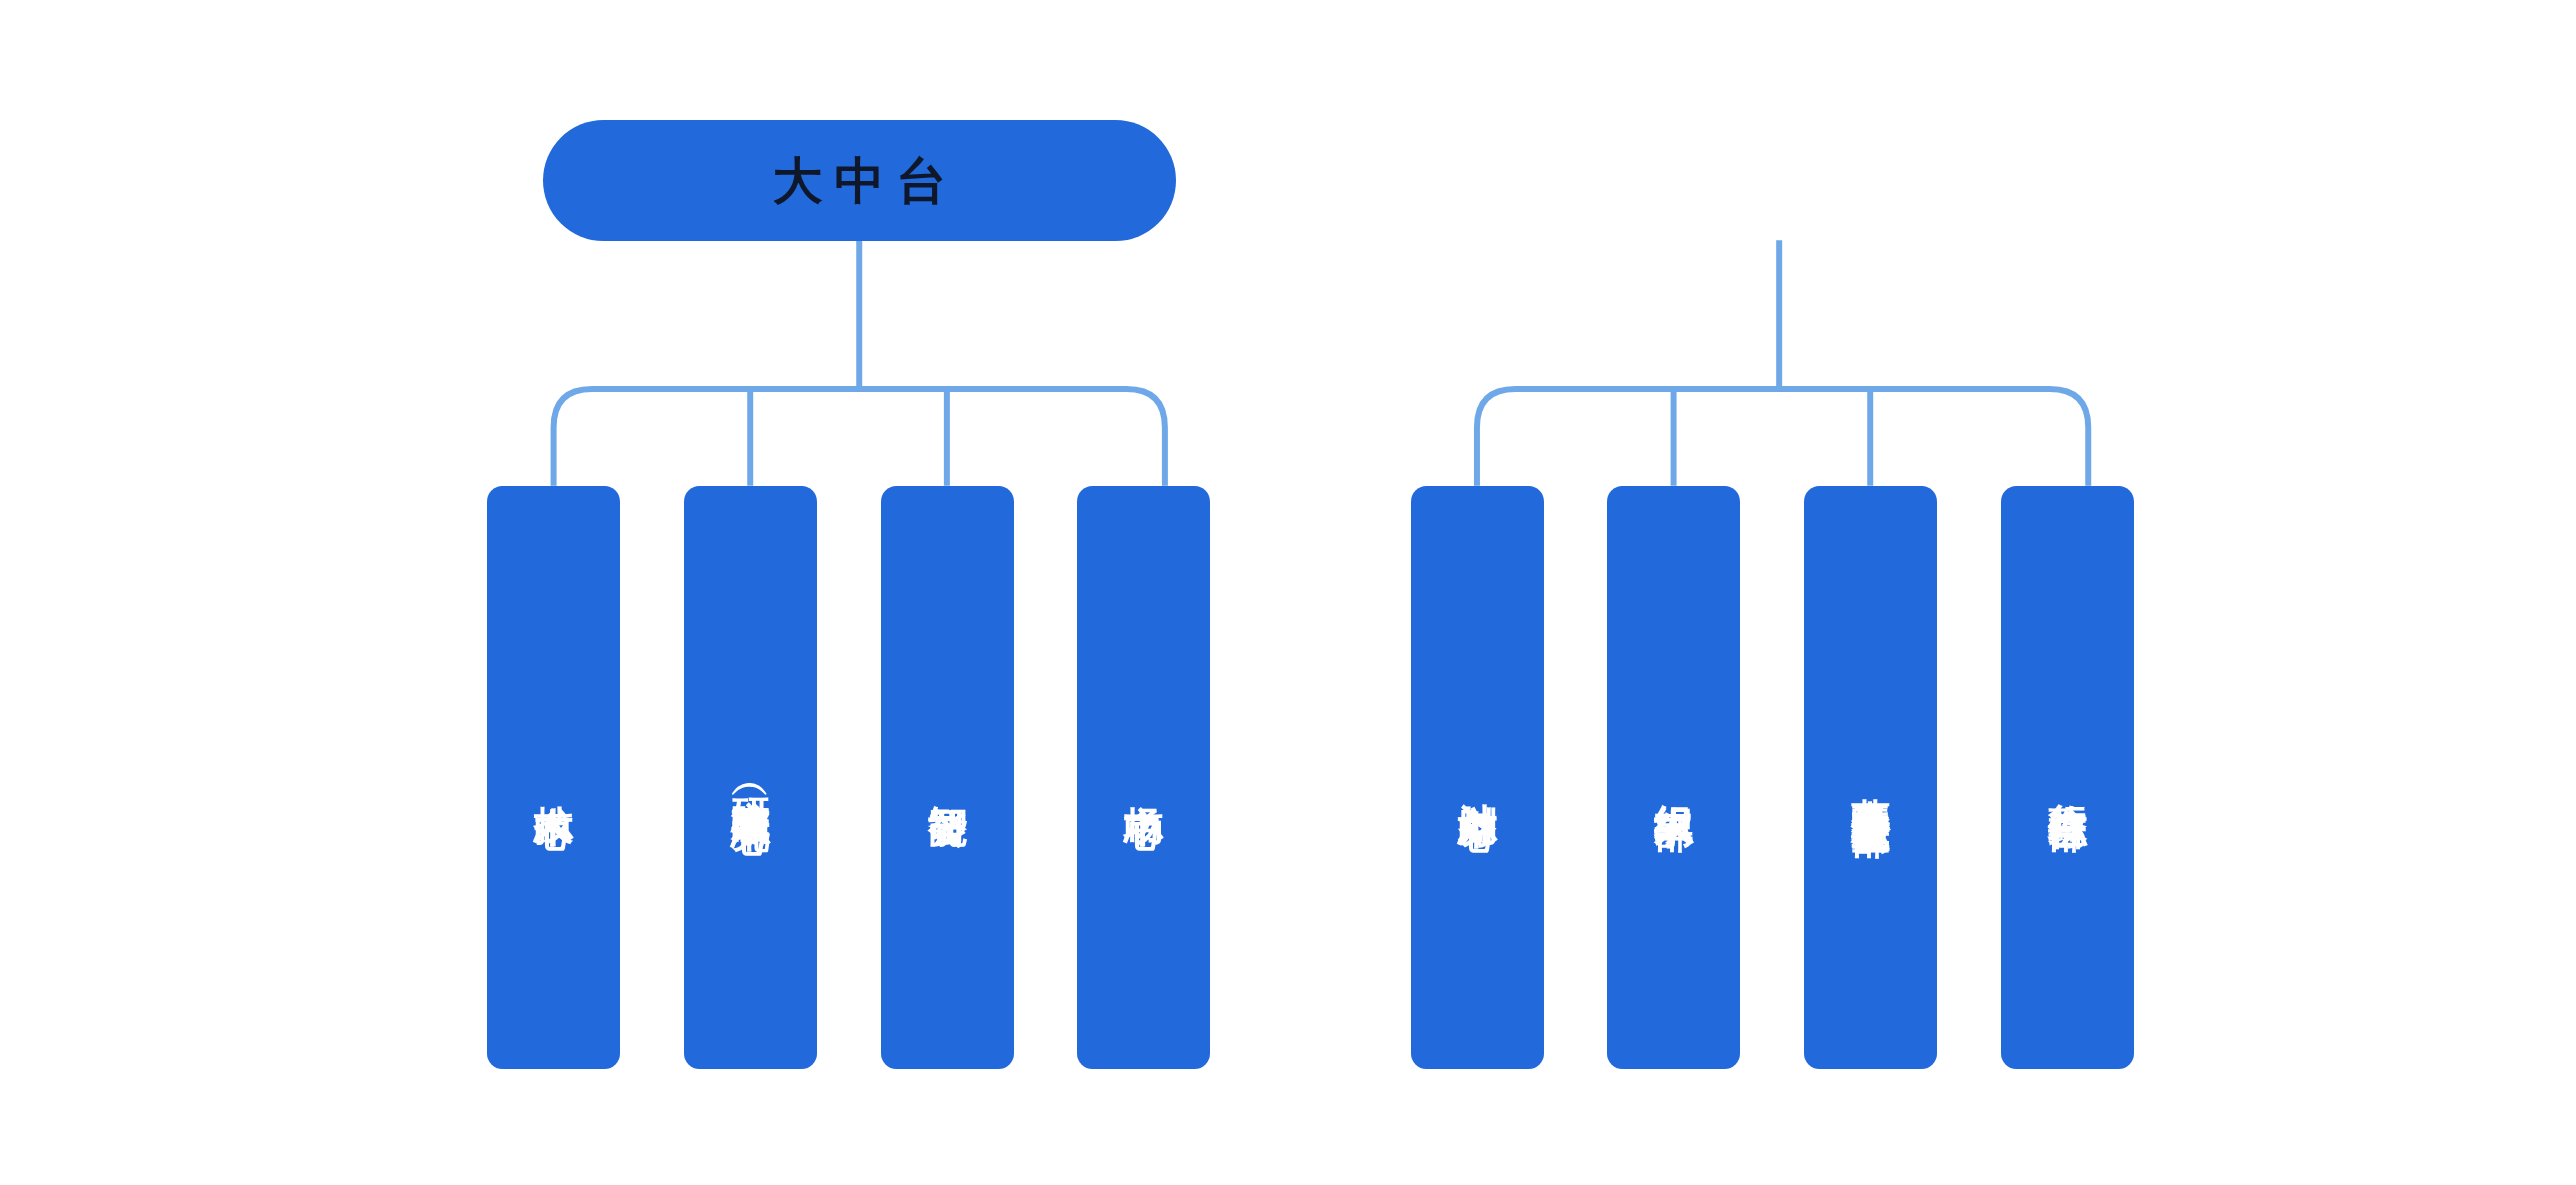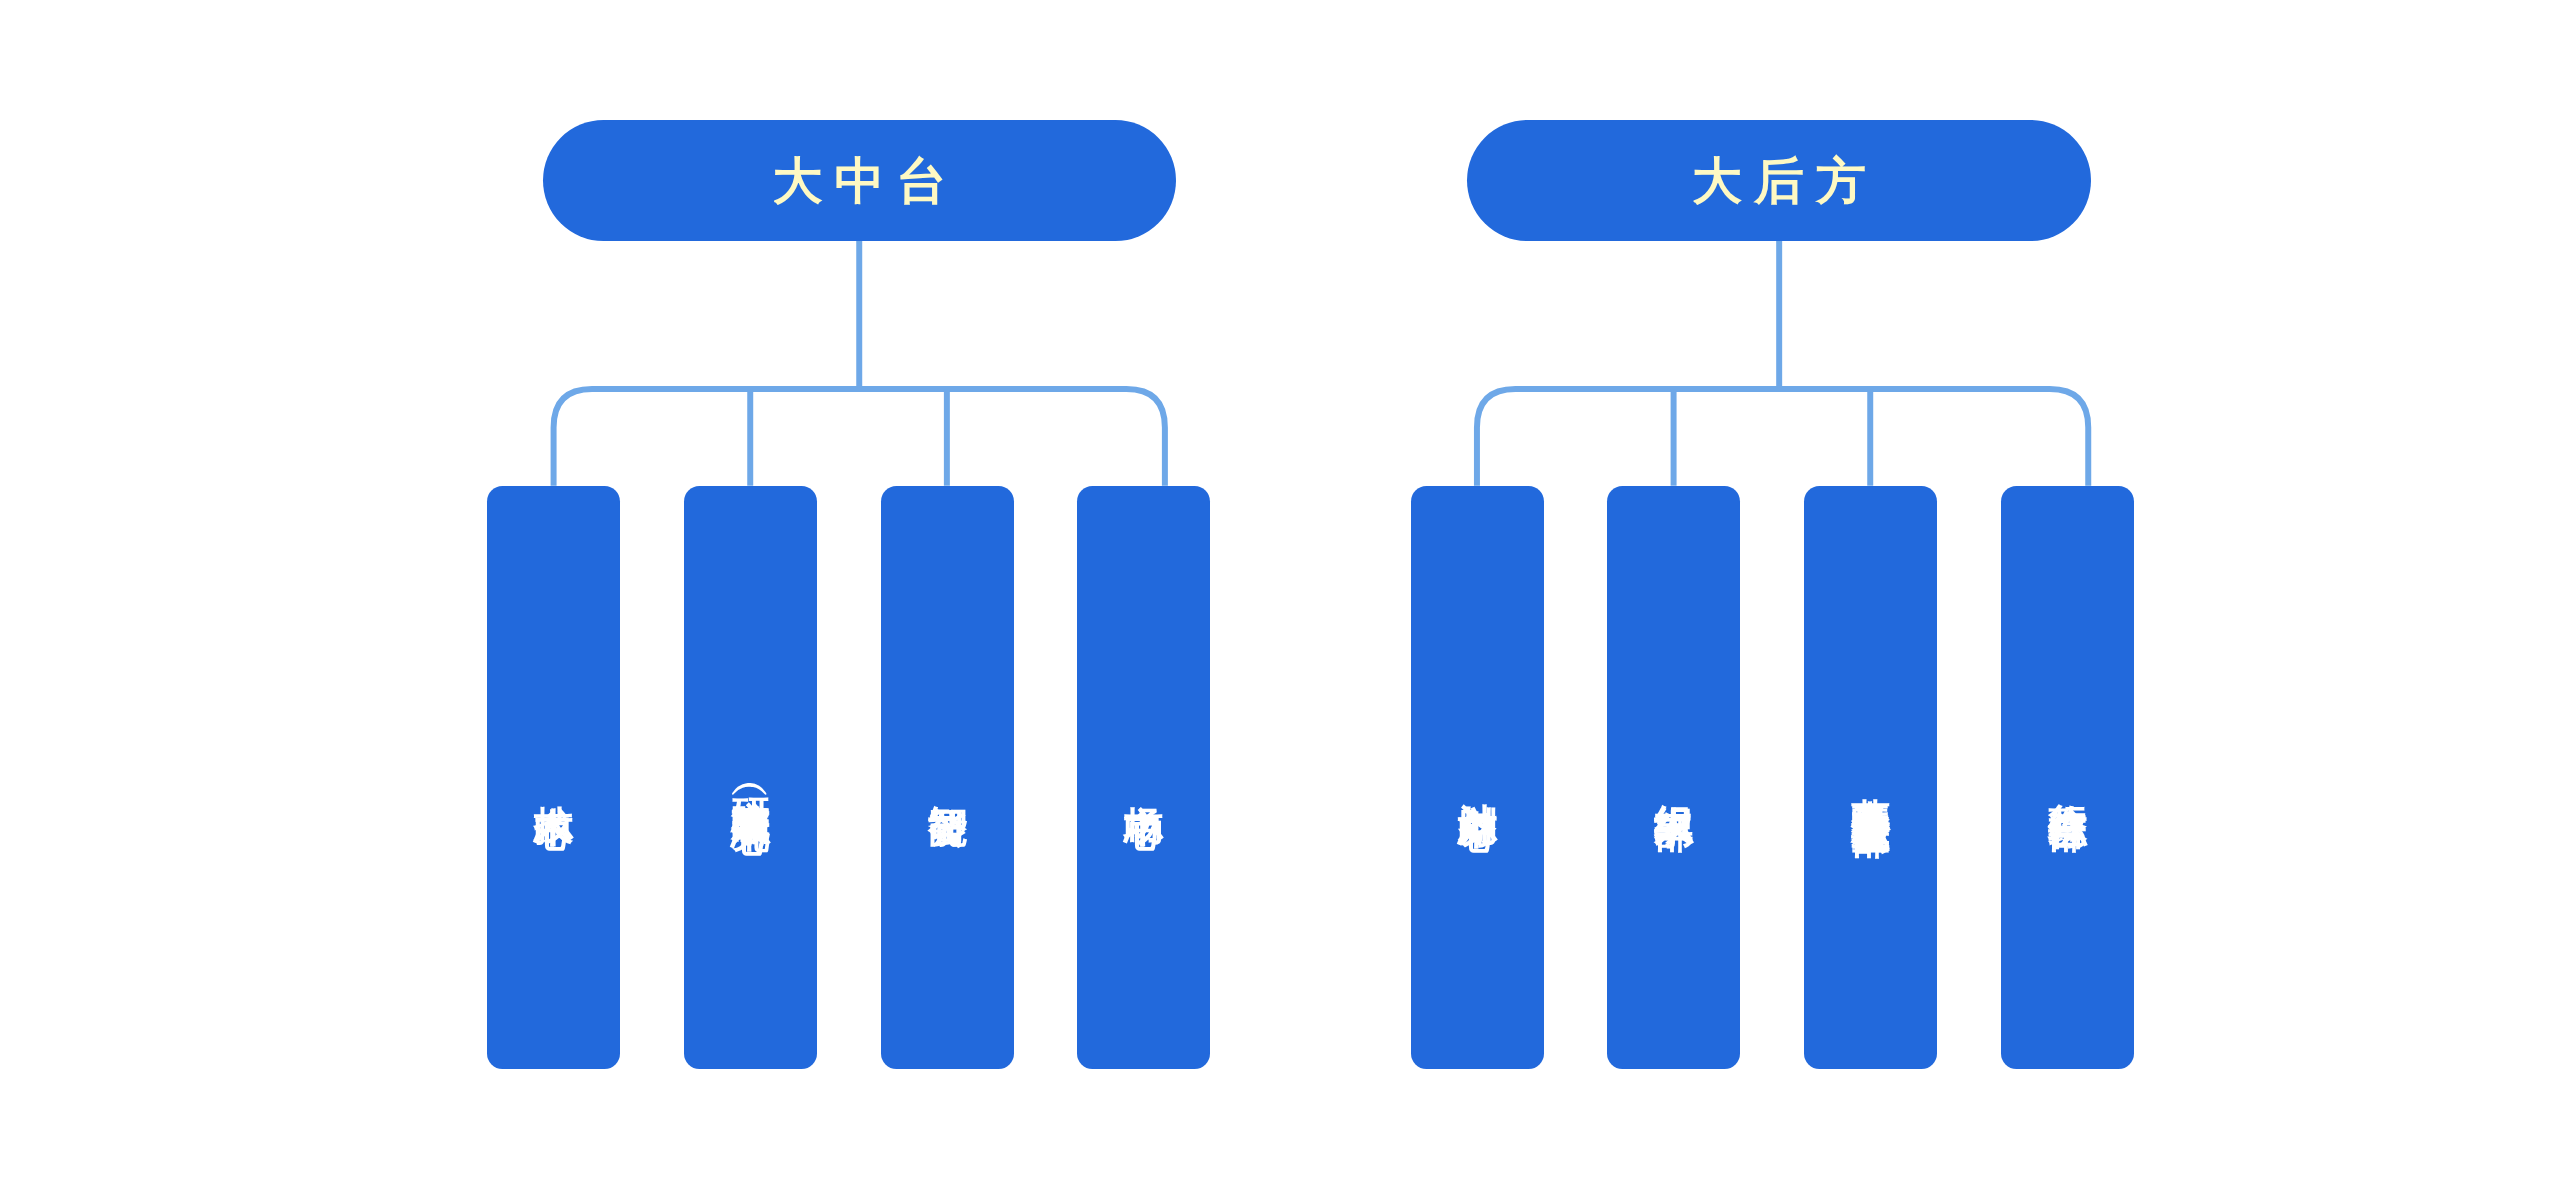--- a/index.html
+++ b/index.html
@@ -34,21 +34,21 @@
   .group-pill {
     position: absolute;
     display: flex;
     align-items: center;
     justify-content: center;
     background: #2269dc;
     border-radius: 854px;
     box-sizing: border-box;
   }
   .group-pill .pill-label {
-    color: #fef9c3;
+    color: #0f172a;
     font-size: 50px;
     font-weight: 700;
     letter-spacing: 12px;
     text-indent: 12px;
     line-height: 1;
     white-space: nowrap;
   }
 
   
   .dept-box {
@@ -118,23 +118,20 @@
   </div>
 
   <div class="dept-box single" style="left:881px; top:486px; width:133px; height:583px;">
     <span class="dept-label">智能公司</span>
   </div>
 
   <div class="dept-box single" style="left:1077px; top:486px; width:133px; height:583px;">
     <span class="dept-label">市场中心</span>
   </div>
 
-  <div class="group-pill" style="left:1467px; top:120px; width:624px; height:121px;">
-    <span class="pill-label">大后方</span>
-  </div>
 
   <div class="dept-box single" style="left:1411px; top:486px; width:133px; height:583px;">
     <span class="dept-label">计划财务中心</span>
   </div>
 
   <div class="dept-box single" style="left:1607px; top:486px; width:133px; height:583px;">
     <span class="dept-label">组织人事部</span>
   </div>
 
   <div class="dept-box wrap2" style="left:1804px; top:486px; width:133px; height:583px;">

